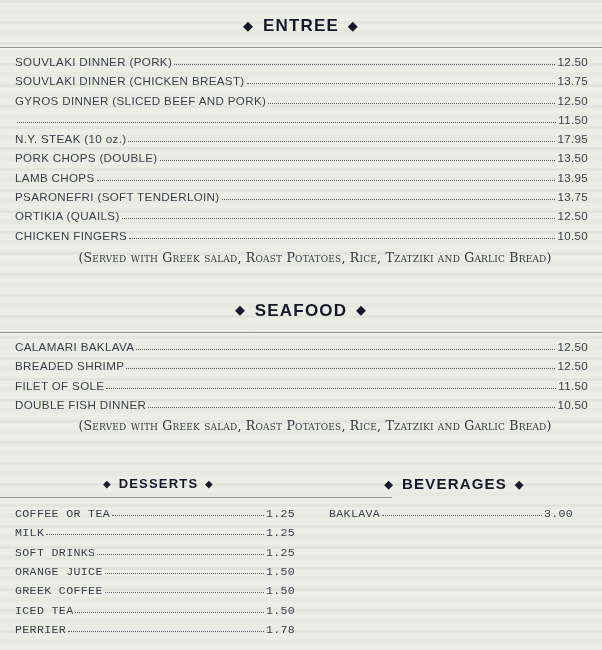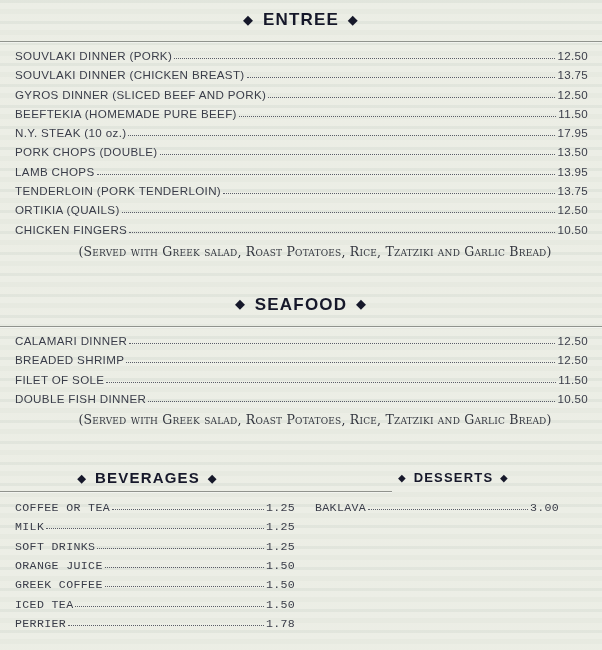--- a/index.html
+++ b/index.html
@@ -21,21 +21,21 @@
     text-align:center;
     font-weight:bold;
     color:#16182a;
     letter-spacing:1.2px;
     line-height:21px;
     font-size:17px;
     white-space:nowrap;
   }
   .sec-head .dia{font-size:0.72em;position:relative;top:-1.5px;padding:0 9px;}
 
-  .head-entree{padding-top:9px;}
+  .head-entree{padding-top:15px;}
   .head-seafood{margin-top:33px;}
 
   .rule{height:0;border-top:1px solid #90938d;box-shadow:0 1px 0 rgba(255,255,255,0.5);}
   .rule-1{margin-top:9px;}
   .rule-2{margin-top:9px;}
   .rule-partial{width:392px;margin-top:1px;}
 
   .menu-list{padding:0 14px 0 15px;margin-top:7px;}
   .menu-row{display:flex;align-items:baseline;height:19.3px;font-size:11.6px;}
   .item-label{white-space:nowrap;letter-spacing:0.35px;color:#3a3d49;}
@@ -55,21 +55,21 @@
   .note-first{margin-top:1px;}
 
   .bottom{margin-top:38px;}
   .bottom-heads{display:flex;align-items:flex-end;line-height:20px;}
   .head-beverages{width:295px;font-size:15px;}
   .head-beverages .dia{padding:0 8px;}
   .head-desserts{flex:1;font-size:13px;padding-left:10px;}
   .head-desserts .dia{padding:0 7px;}
   .bottom-cols{display:flex;align-items:flex-start;margin-top:9px;}
   .col-left{width:295px;box-sizing:border-box;padding-left:15px;}
-  .col-right{width:244px;margin-left:20px;}
+  .col-right{width:244px;margin-left:34px;}
   .col-left .menu-row,.col-right .menu-row{font-size:11.6px;font-family:Liberation Mono, monospace;}
 </style>
 </head>
 <body>
 
 <div class="page">
 
   <div class="sec-head head-entree">
     <span class="dia">◆</span><span>ENTREE</span><span class="dia">◆</span>
   </div>
@@ -85,41 +85,40 @@
       <span class="item-label">SOUVLAKI DINNER (CHICKEN BREAST)</span>
       <span class="leader"></span>
       <span class="item-price">13.75</span>
     </div>
     <div class="menu-row">
       <span class="item-label">GYROS DINNER (SLICED BEEF AND PORK)</span>
       <span class="leader"></span>
       <span class="item-price">12.50</span>
     </div>
     <div class="menu-row">
-      <span class="item-label">BEEFTEKIA (HOMEMADE PURE BEEF)</span>
       <span class="leader"></span>
       <span class="item-price">11.50</span>
     </div>
     <div class="menu-row">
       <span class="item-label">N.Y. STEAK (10 oz.)</span>
       <span class="leader"></span>
       <span class="item-price">17.95</span>
     </div>
     <div class="menu-row">
       <span class="item-label">PORK CHOPS (DOUBLE)</span>
       <span class="leader"></span>
       <span class="item-price">13.50</span>
     </div>
     <div class="menu-row">
       <span class="item-label">LAMB CHOPS</span>
       <span class="leader"></span>
       <span class="item-price">13.95</span>
     </div>
     <div class="menu-row">
-      <span class="item-label">TENDERLOIN (PORK TENDERLOIN)</span>
+      <span class="item-label">PSARONEFRI (SOFT TENDERLOIN)</span>
       <span class="leader"></span>
       <span class="item-price">13.75</span>
     </div>
     <div class="menu-row">
       <span class="item-label">ORTIKIA (QUAILS)</span>
       <span class="leader"></span>
       <span class="item-price">12.50</span>
     </div>
     <div class="menu-row">
       <span class="item-label">CHICKEN FINGERS</span>
@@ -130,21 +129,21 @@
 
   <div class="note note-first">(Served with Greek salad, Roast Potatoes, Rice, Tzatziki and Garlic Bread)</div>
 
   <div class="sec-head head-seafood">
     <span class="dia">◆</span><span>SEAFOOD</span><span class="dia">◆</span>
   </div>
   <div class="rule rule-2"></div>
 
   <div class="menu-list">
     <div class="menu-row">
-      <span class="item-label">CALAMARI DINNER</span>
+      <span class="item-label">CALAMARI BAKLAVA</span>
       <span class="leader"></span>
       <span class="item-price">12.50</span>
     </div>
     <div class="menu-row">
       <span class="item-label">BREADED SHRIMP</span>
       <span class="leader"></span>
       <span class="item-price">12.50</span>
     </div>
     <div class="menu-row">
       <span class="item-label">FILET OF SOLE</span>
@@ -155,26 +154,26 @@
       <span class="item-label">DOUBLE FISH DINNER</span>
       <span class="leader"></span>
       <span class="item-price">10.50</span>
     </div>
   </div>
 
   <div class="note">(Served with Greek salad, Roast Potatoes, Rice, Tzatziki and Garlic Bread)</div>
 
   <div class="bottom">
     <div class="bottom-heads">
+      <div class="sec-head head-desserts">
+        <span class="dia">◆</span><span>DESSERTS</span><span class="dia">◆</span>
+      </div>
       <div class="sec-head head-beverages">
         <span class="dia">◆</span><span>BEVERAGES</span><span class="dia">◆</span>
       </div>
-      <div class="sec-head head-desserts">
-        <span class="dia">◆</span><span>DESSERTS</span><span class="dia">◆</span>
-      </div>
     </div>
     <div class="rule rule-partial"></div>
 
     <div class="bottom-cols">
       <div class="col-left">
         <div class="menu-row">
           <span class="item-label">COFFEE OR TEA</span>
           <span class="leader"></span>
           <span class="item-price">1.25</span>
         </div>

